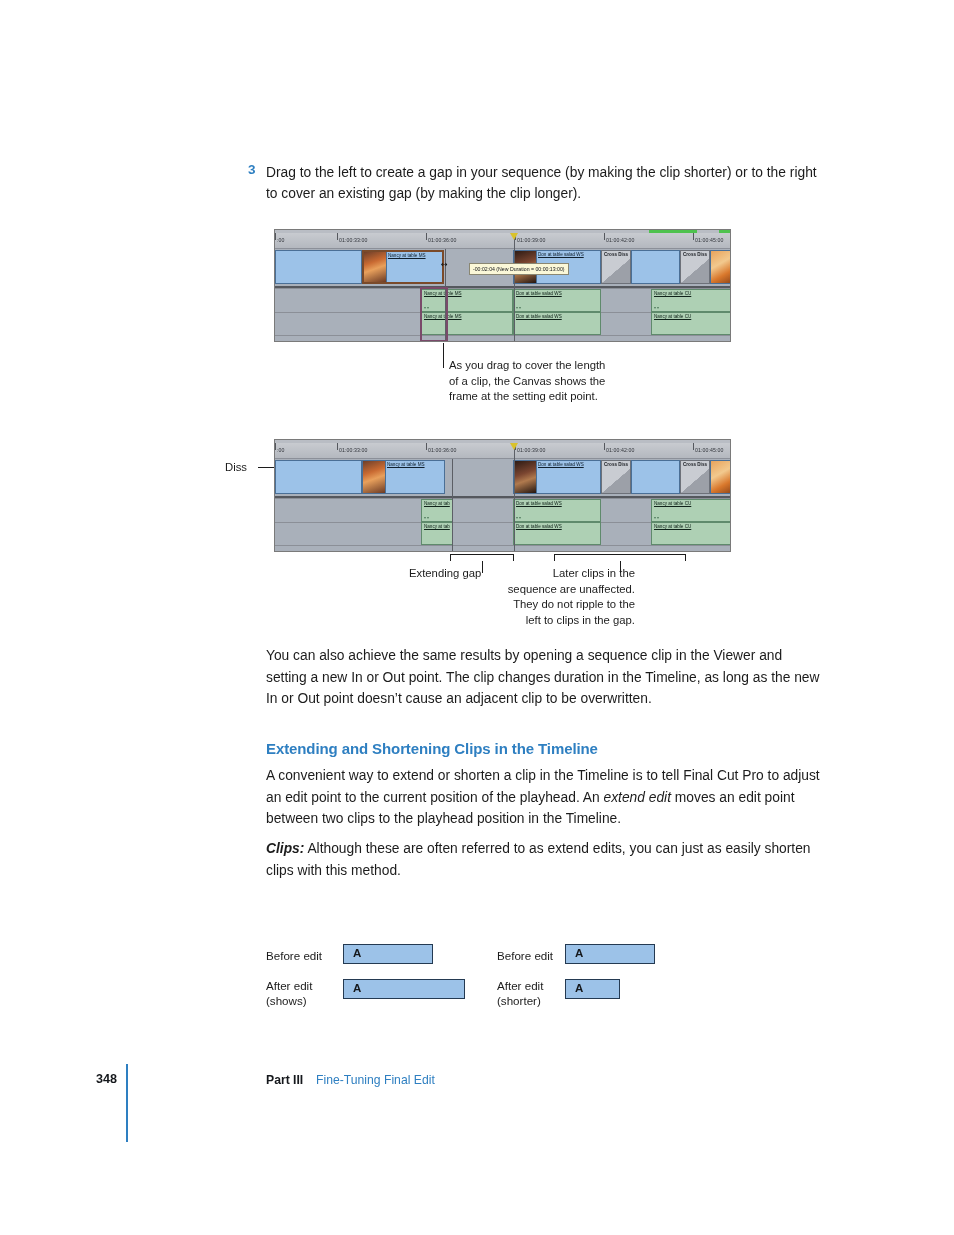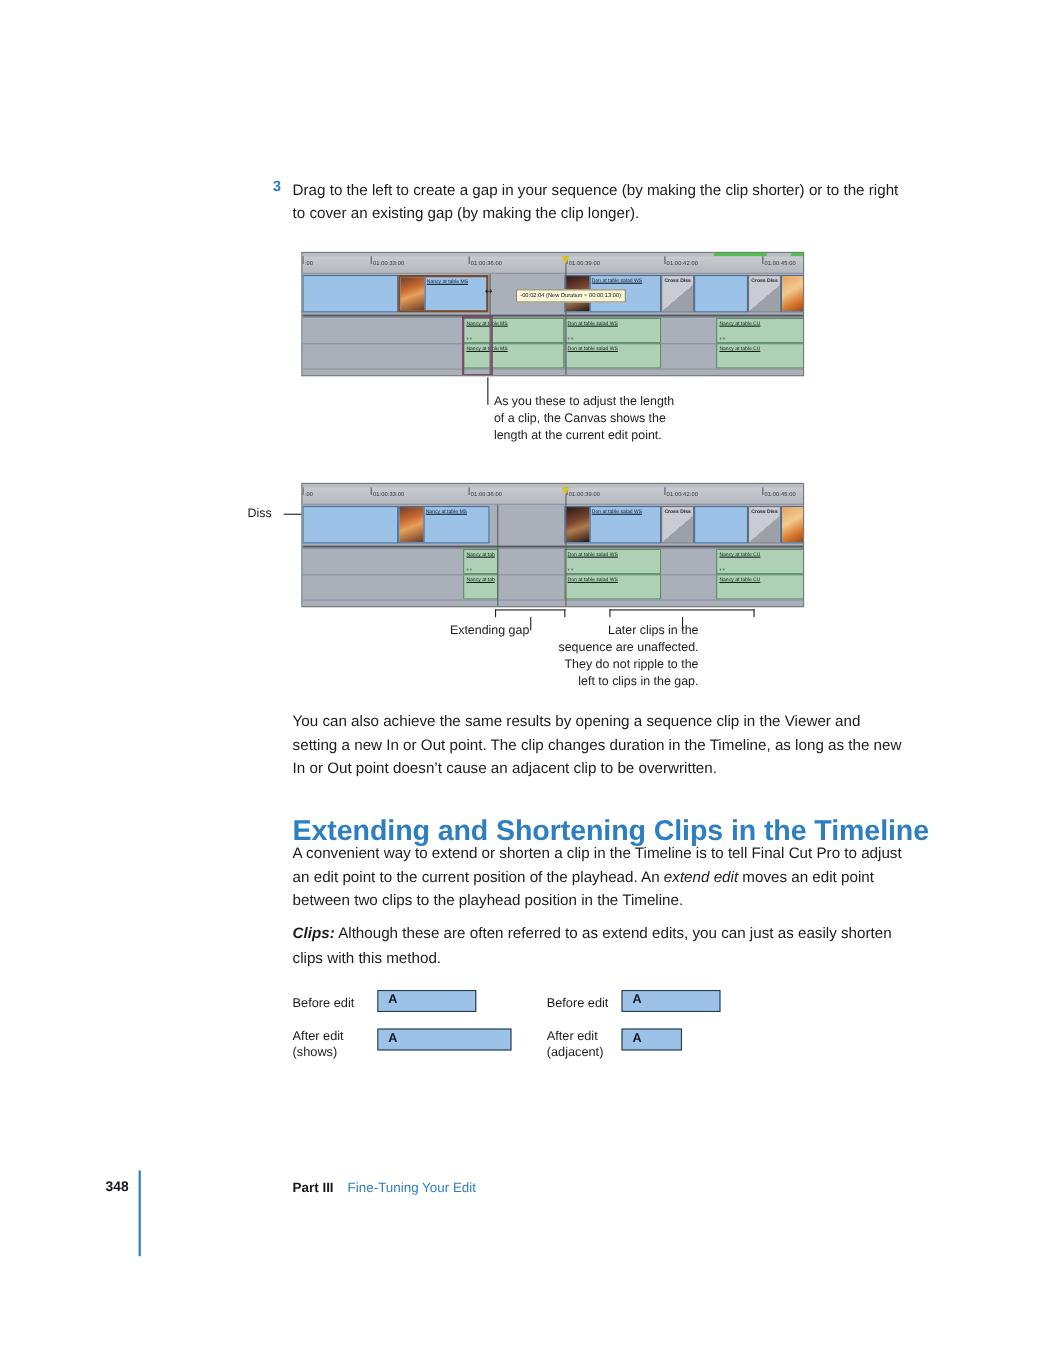--- a/index.html
+++ b/index.html
@@ -284,30 +284,30 @@
     position: absolute;
     left: 266px;
     width: 560px;
     font-size: 13.8px;
     line-height: 21.5px;
     color: #1c1c1c;
   }
   .heading {
     position: absolute;
     left: 266px;
-    font-size: 26px;
+    font-size: 15px;
     color: #2e7fc1;
     font-weight: 600;
     letter-spacing: -0.1px;
   }
   .note-label { font-weight: bold; font-style: italic; }
   .ital { font-style: italic; }
 
   
-  .diagram { position: absolute; }
+  .diagram { position: absolute; margin-top: 44px; }
   .dg-label {
     position: absolute;
     font-size: 11.6px;
     line-height: 15px;
     color: #1c1c1c;
   }
   .dg-bar {
     position: absolute;
     background: #9cc2e8;
     border: 1px solid #243a52;
@@ -458,23 +458,23 @@
   <div class="editline" style="left:170px; top:19px; height:94px;"></div>
   <div class="selbox" style="left:145px; top:57px; width:28px; height:55px;"></div>
 
   <div class="drag-cursor" style="left:166px; top:31px;">↔</div>
 
   <div class="tooltip" style="left:194px; top:33px;">-00:02:04 (New Duration = 00:00:13:00)</div>
 </div>
 
 <div class="leader-v" style="left:443px; top:343px; height:25px;"></div>
 <div class="callout-text" style="left:449px; top:358px; width:200px;">
-  <div>As you these to adjust the length</div>
+  <div>As you drag to cover the length</div>
   <div>of a clip, the Canvas shows the</div>
-  <div>length at the current edit point.</div>
+  <div>frame at the setting edit point.</div>
 </div>
 
 <div class="callout-text" style="left:225px; top:460px;">Diss</div>
 <div class="leader-h" style="left:258px; top:467px; width:18px;"></div>
 
 <div class="timeline" style="left:274px; top:439px; width:457px; height:113px;">
 
   <div class="tl-renderbar"></div>
 
   <div class="tl-ruler">
@@ -604,23 +604,23 @@
     <span>A</span>
   </div>
 
   <div class="dg-label" style="left:231px; top:6px;">Before edit</div>
   <div class="dg-bar" style="left:299px; top:2px; width:90px; height:20px;">
     <span>A</span>
   </div>
 
   <div class="dg-label" style="left:231px; top:36px;">
     <div>After edit</div>
-    <div>(adjacent)</div>
+    <div>(shorter)</div>
   </div>
   <div class="dg-bar" style="left:299px; top:37px; width:55px; height:20px;">
     <span>A</span>
   </div>
 </div>
 
 <div class="footer-rule"></div>
 <div class="footer-page">348</div>
 <div class="footer-part">Part III</div>
-<div class="footer-sect">Fine-Tuning Your Edit</div>
+<div class="footer-sect">Fine-Tuning Final Edit</div>
 
 </body></html>

